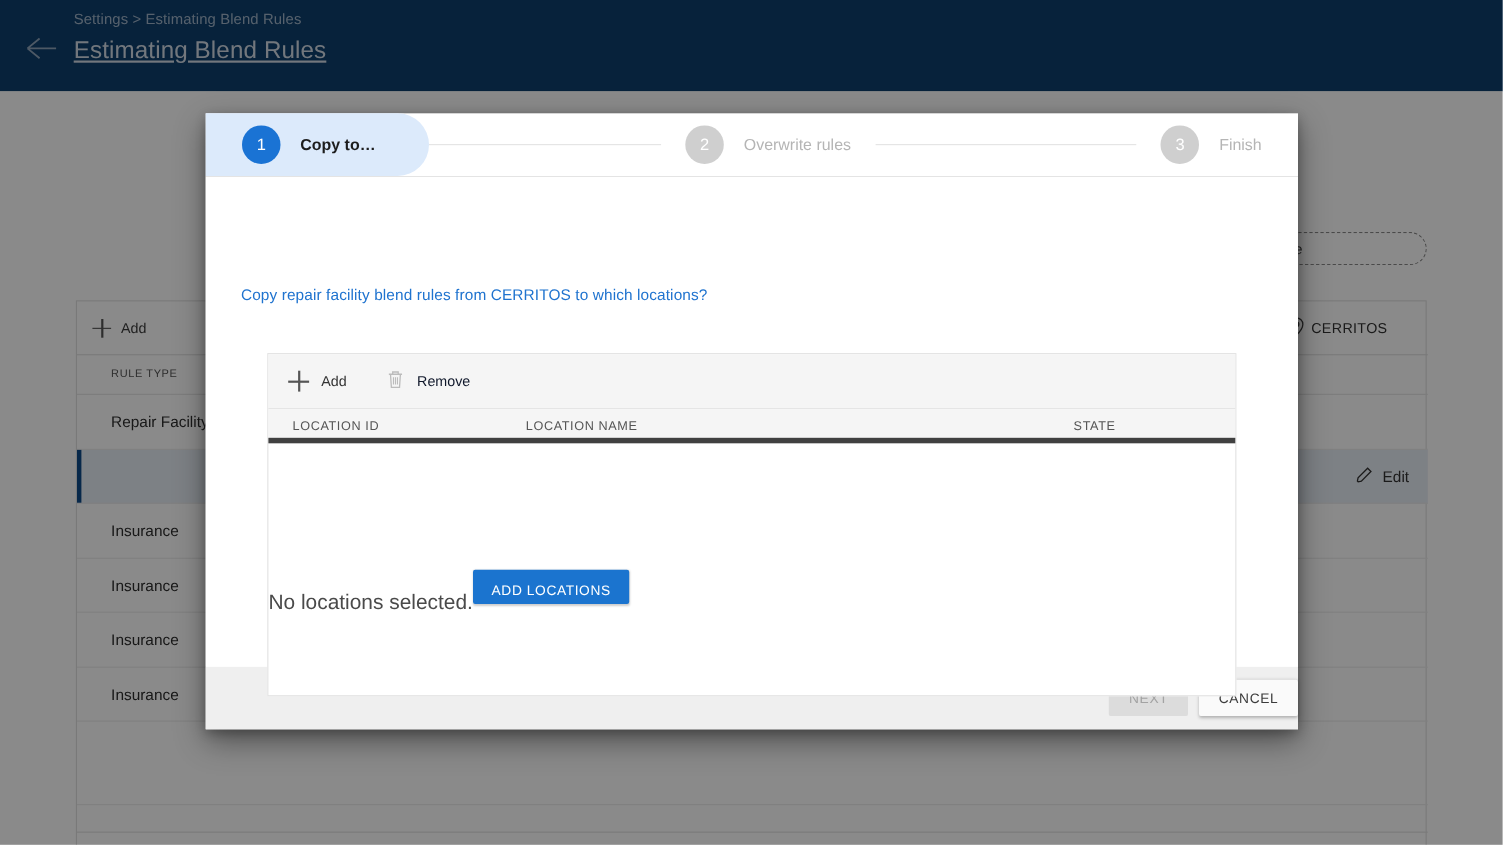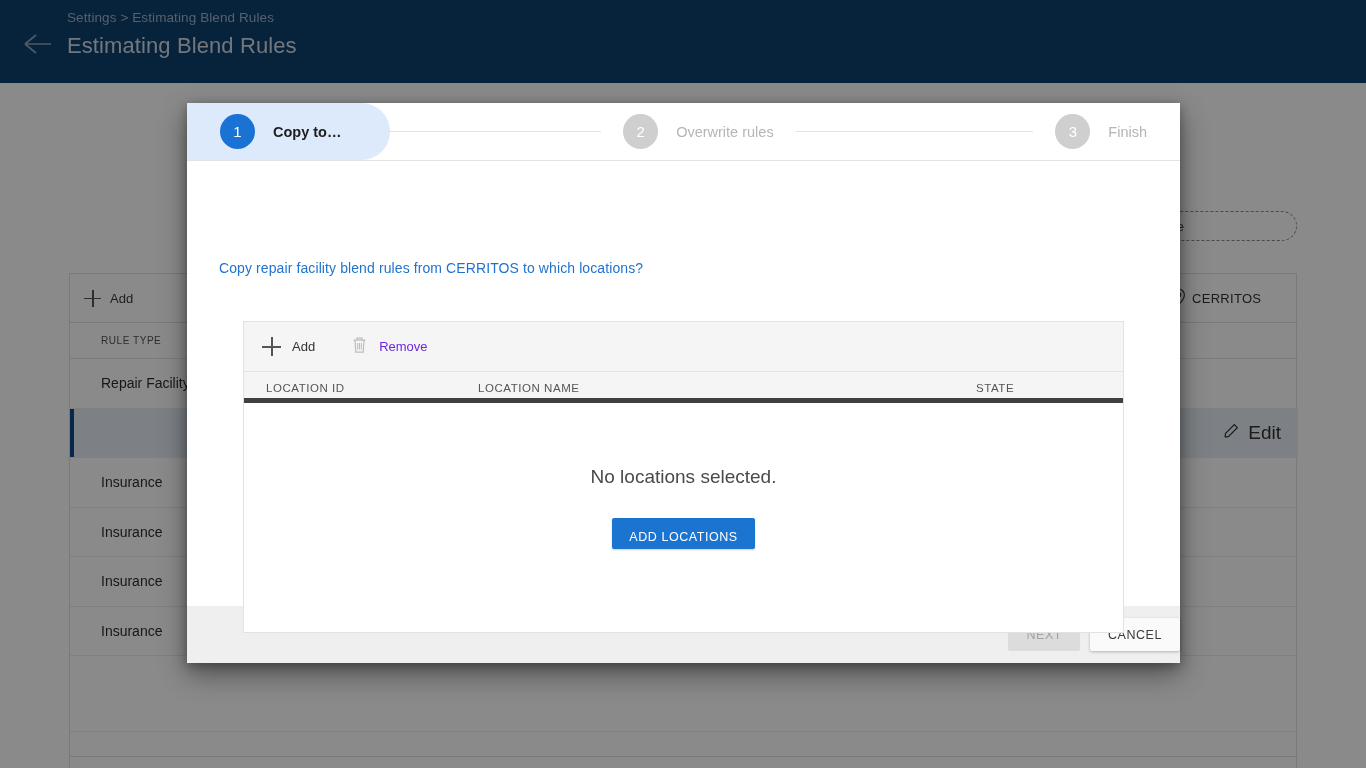--- a/index.html
+++ b/index.html
@@ -20,21 +20,21 @@
   .back-arrow {
     position: absolute; left: 24px; top: 33px; width: 28px; height: 22px;
     cursor: pointer;
   }
   .breadcrumb {
     position: absolute; left: 67px; top: 10px;
     font-size: 13.5px; color: #9fb4c9; letter-spacing: .1px;
   }
   .page-title {
     position: absolute; left: 67px; top: 33px;
-    font-size: 22px; color: #d3dde7; letter-spacing: .1px;
+    font-size: 22px; color: #d3dde7; letter-spacing: .1px; text-decoration: underline;
   }
 
   .content { position: absolute; left: 0; top: 83px; width: 1366px; height: 685px; background:#fff; }
 
   .chip-dashed {
     position: absolute; left: 1110px; top: 128px; width: 187px; height: 30px;
     border: 1px dashed #8a8a8a; border-radius: 15px;
     font-size: 13px; color: #3d3d3d;
     display: flex; align-items: center; padding-left: 16px;
   }
@@ -85,21 +85,21 @@
   .row .c4 { position:absolute; left: 1073px; font-size: 14px; color: #2e2e2e; }
   .row.selected {
     background: #e8eef5;
   }
   .row.selected::before {
     content:""; position:absolute; left:0; top:0; width:4px; height:100%;
     background:#0e4a8a;
   }
   .edit-btn {
     position: absolute; right: 17px; display: flex; align-items: center; gap: 8px;
-    font-size: 19px; color: #333; cursor: pointer;
+    font-size: 14px; color: #333; cursor: pointer;
   }
   .row.empty { height: 76px; }
   .results {
     position: absolute; left: 0; bottom: 0; width: 1228px; height: 47px;
     border-top: 1px solid #e0e0e0; display:flex; align-items:center;
     padding-left: 27px; font-size: 12.5px; color: #555;
   }
 
   
   .scrim {
@@ -150,36 +150,36 @@
   .picker-toolbar {
     position: relative; height: 50px; background: #f5f5f5;
     border-bottom: 1px solid #e4e4e4;
     display: flex; align-items: center;
   }
   .pk-btn {
     display: flex; align-items: center; gap: 11px;
     height: 49px; padding: 0 18px; font-size: 13px; cursor: pointer;
   }
   .pk-btn.enabled { color: #333; }
-  .pk-btn.disabled { color: #6d28d9; cursor: default; }
+  .pk-btn.disabled { color: #0f172a; cursor: default; }
   .pk-btn .plus2 { position: relative; width: 19px; height: 19px; display:inline-block; }
   .pk-btn .plus2::before, .pk-btn .plus2::after { content:""; position:absolute; background:#555; }
   .pk-btn .plus2::before { left:0; top:9px; width:19px; height:1.6px; }
   .pk-btn .plus2::after  { top:0; left:9px; height:19px; width:1.6px; }
 
   .picker-head {
     position: relative; height: 31px; background: #f5f5f5;
     border-bottom: 5px solid #404040;
   }
   .picker-head .th {
     position: absolute; top: 10px; font-size: 11.5px; color: #555; letter-spacing: .55px;
   }
   .picker-empty {
     position: absolute; left:0; right:0; top: 82px; bottom: 0;
-    display: flex; flex-direction: column; align-items: center;
+    display: flex; flex-direction: row; align-items: center;
   }
   .empty-text { font-size: 19px; color: #4a4a4a; margin-top: 62px; }
   .btn-primary {
     margin-top: 30px; background: #1b74cf; color: #fff; border: none;
     height: 31px; padding: 12px 17px; border-radius: 2px;
     font-size: 12.5px; letter-spacing: .55px; font-family: inherit; cursor: pointer;
     box-shadow: 0 1px 2px rgba(0,0,0,0.2);
   }
 
   .modal-footer {

